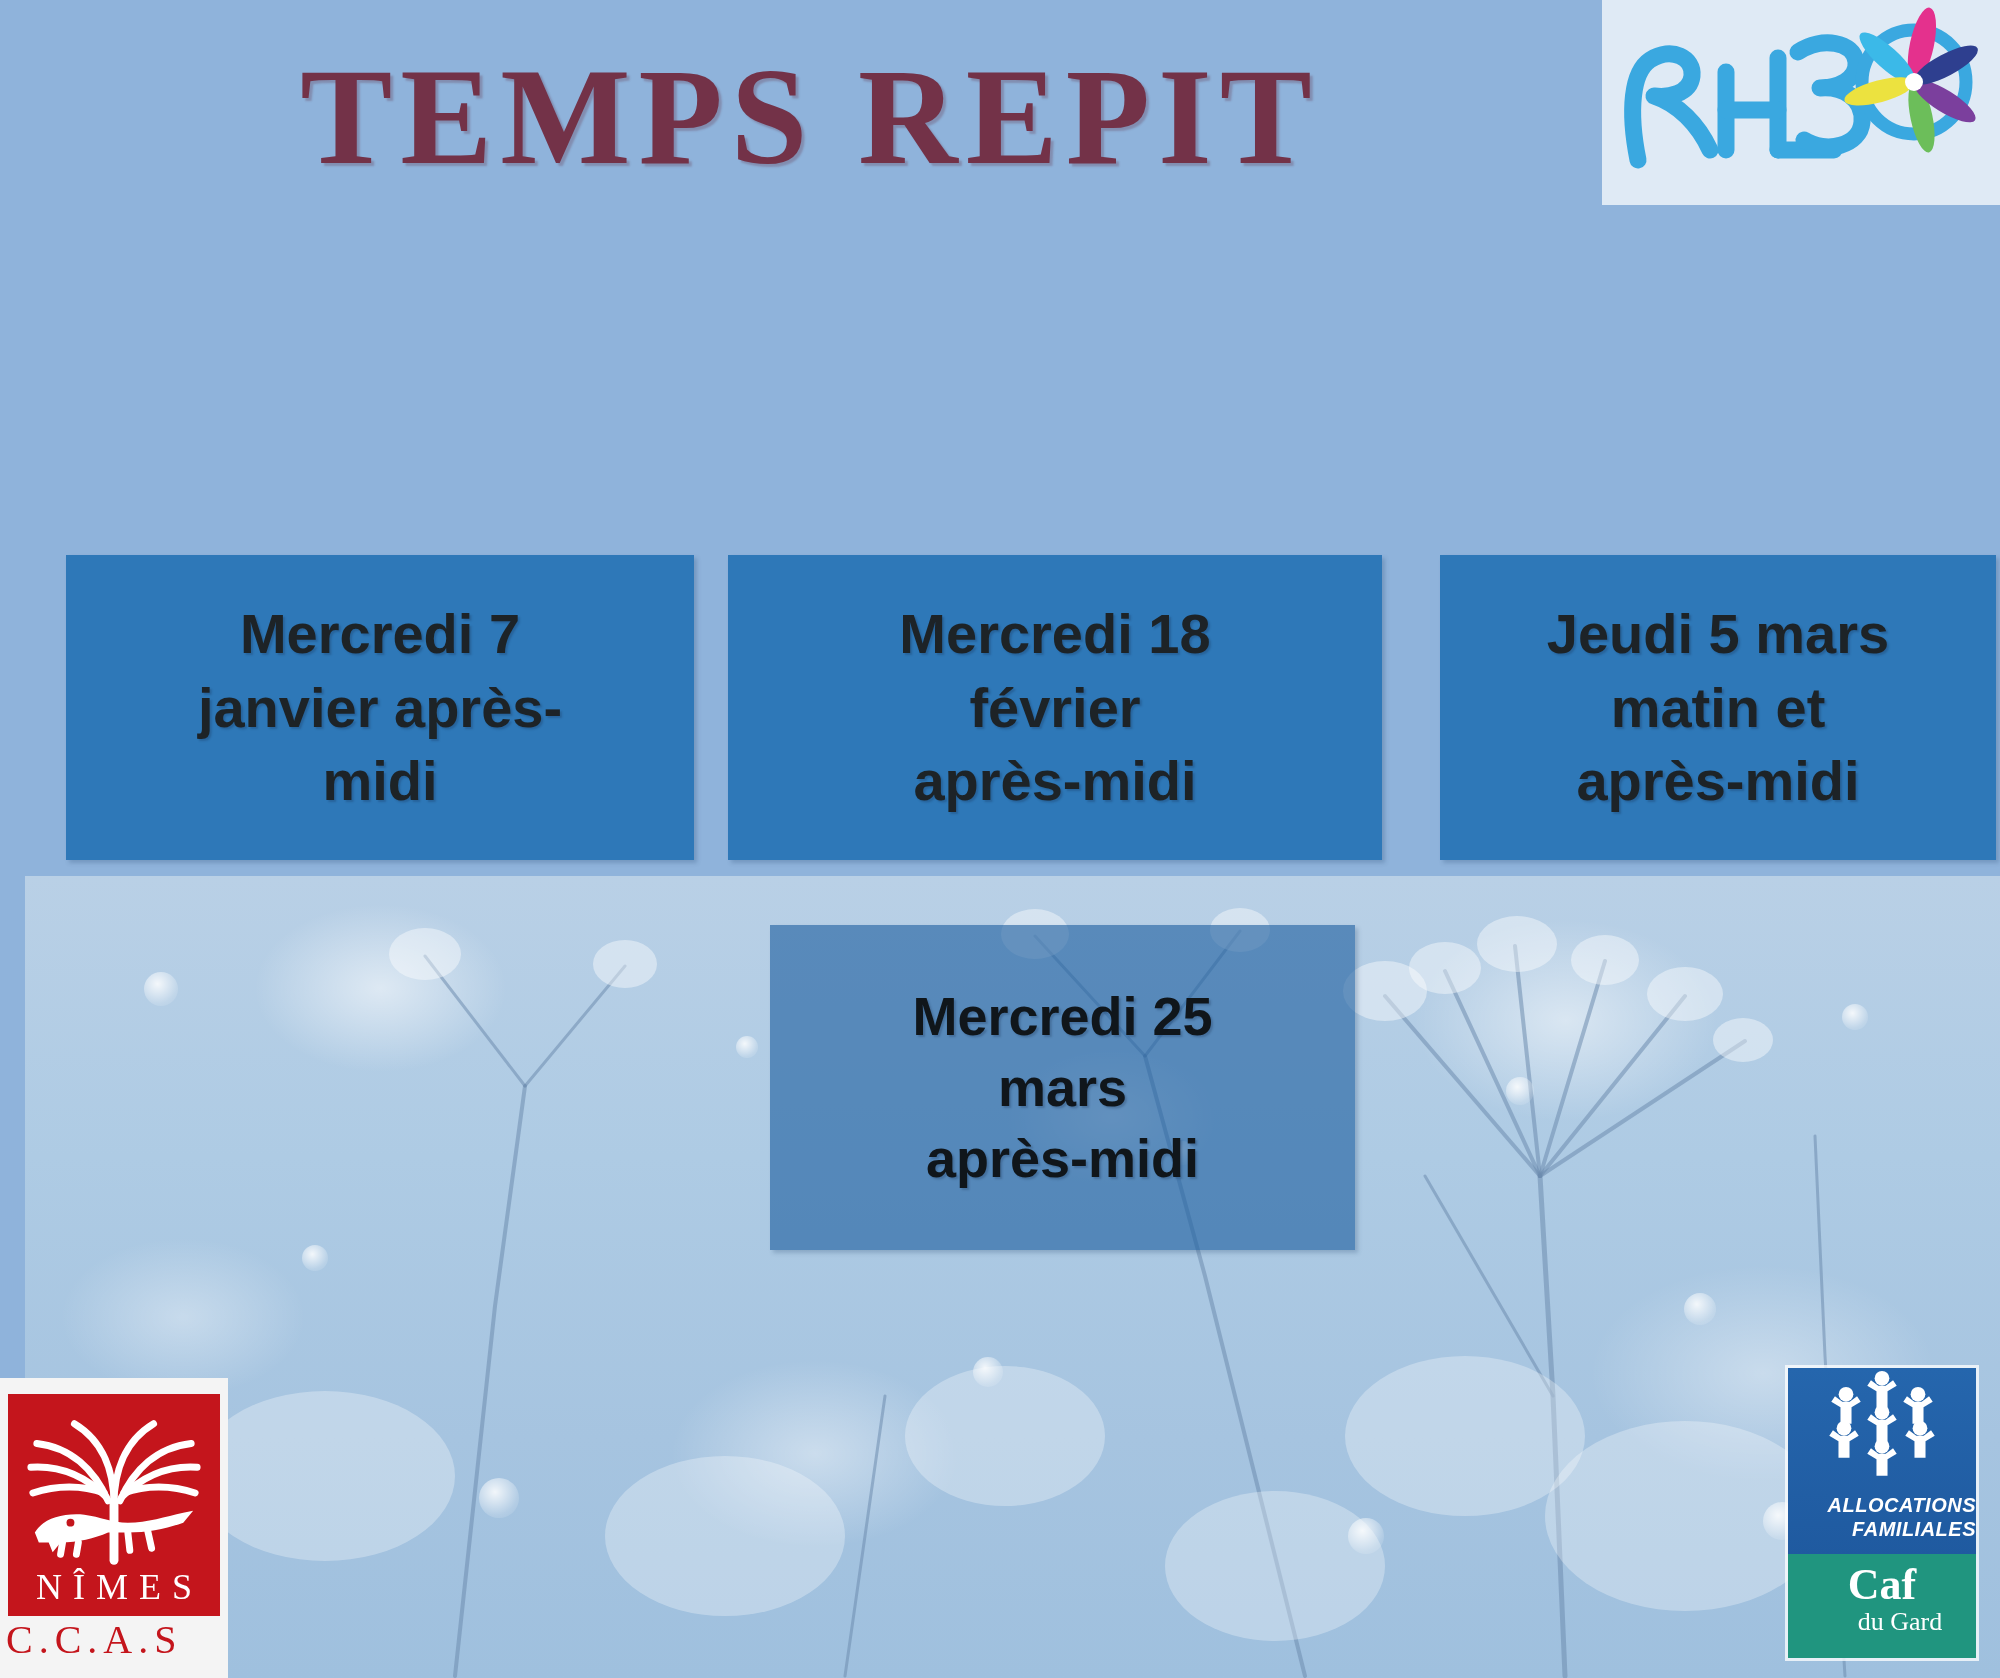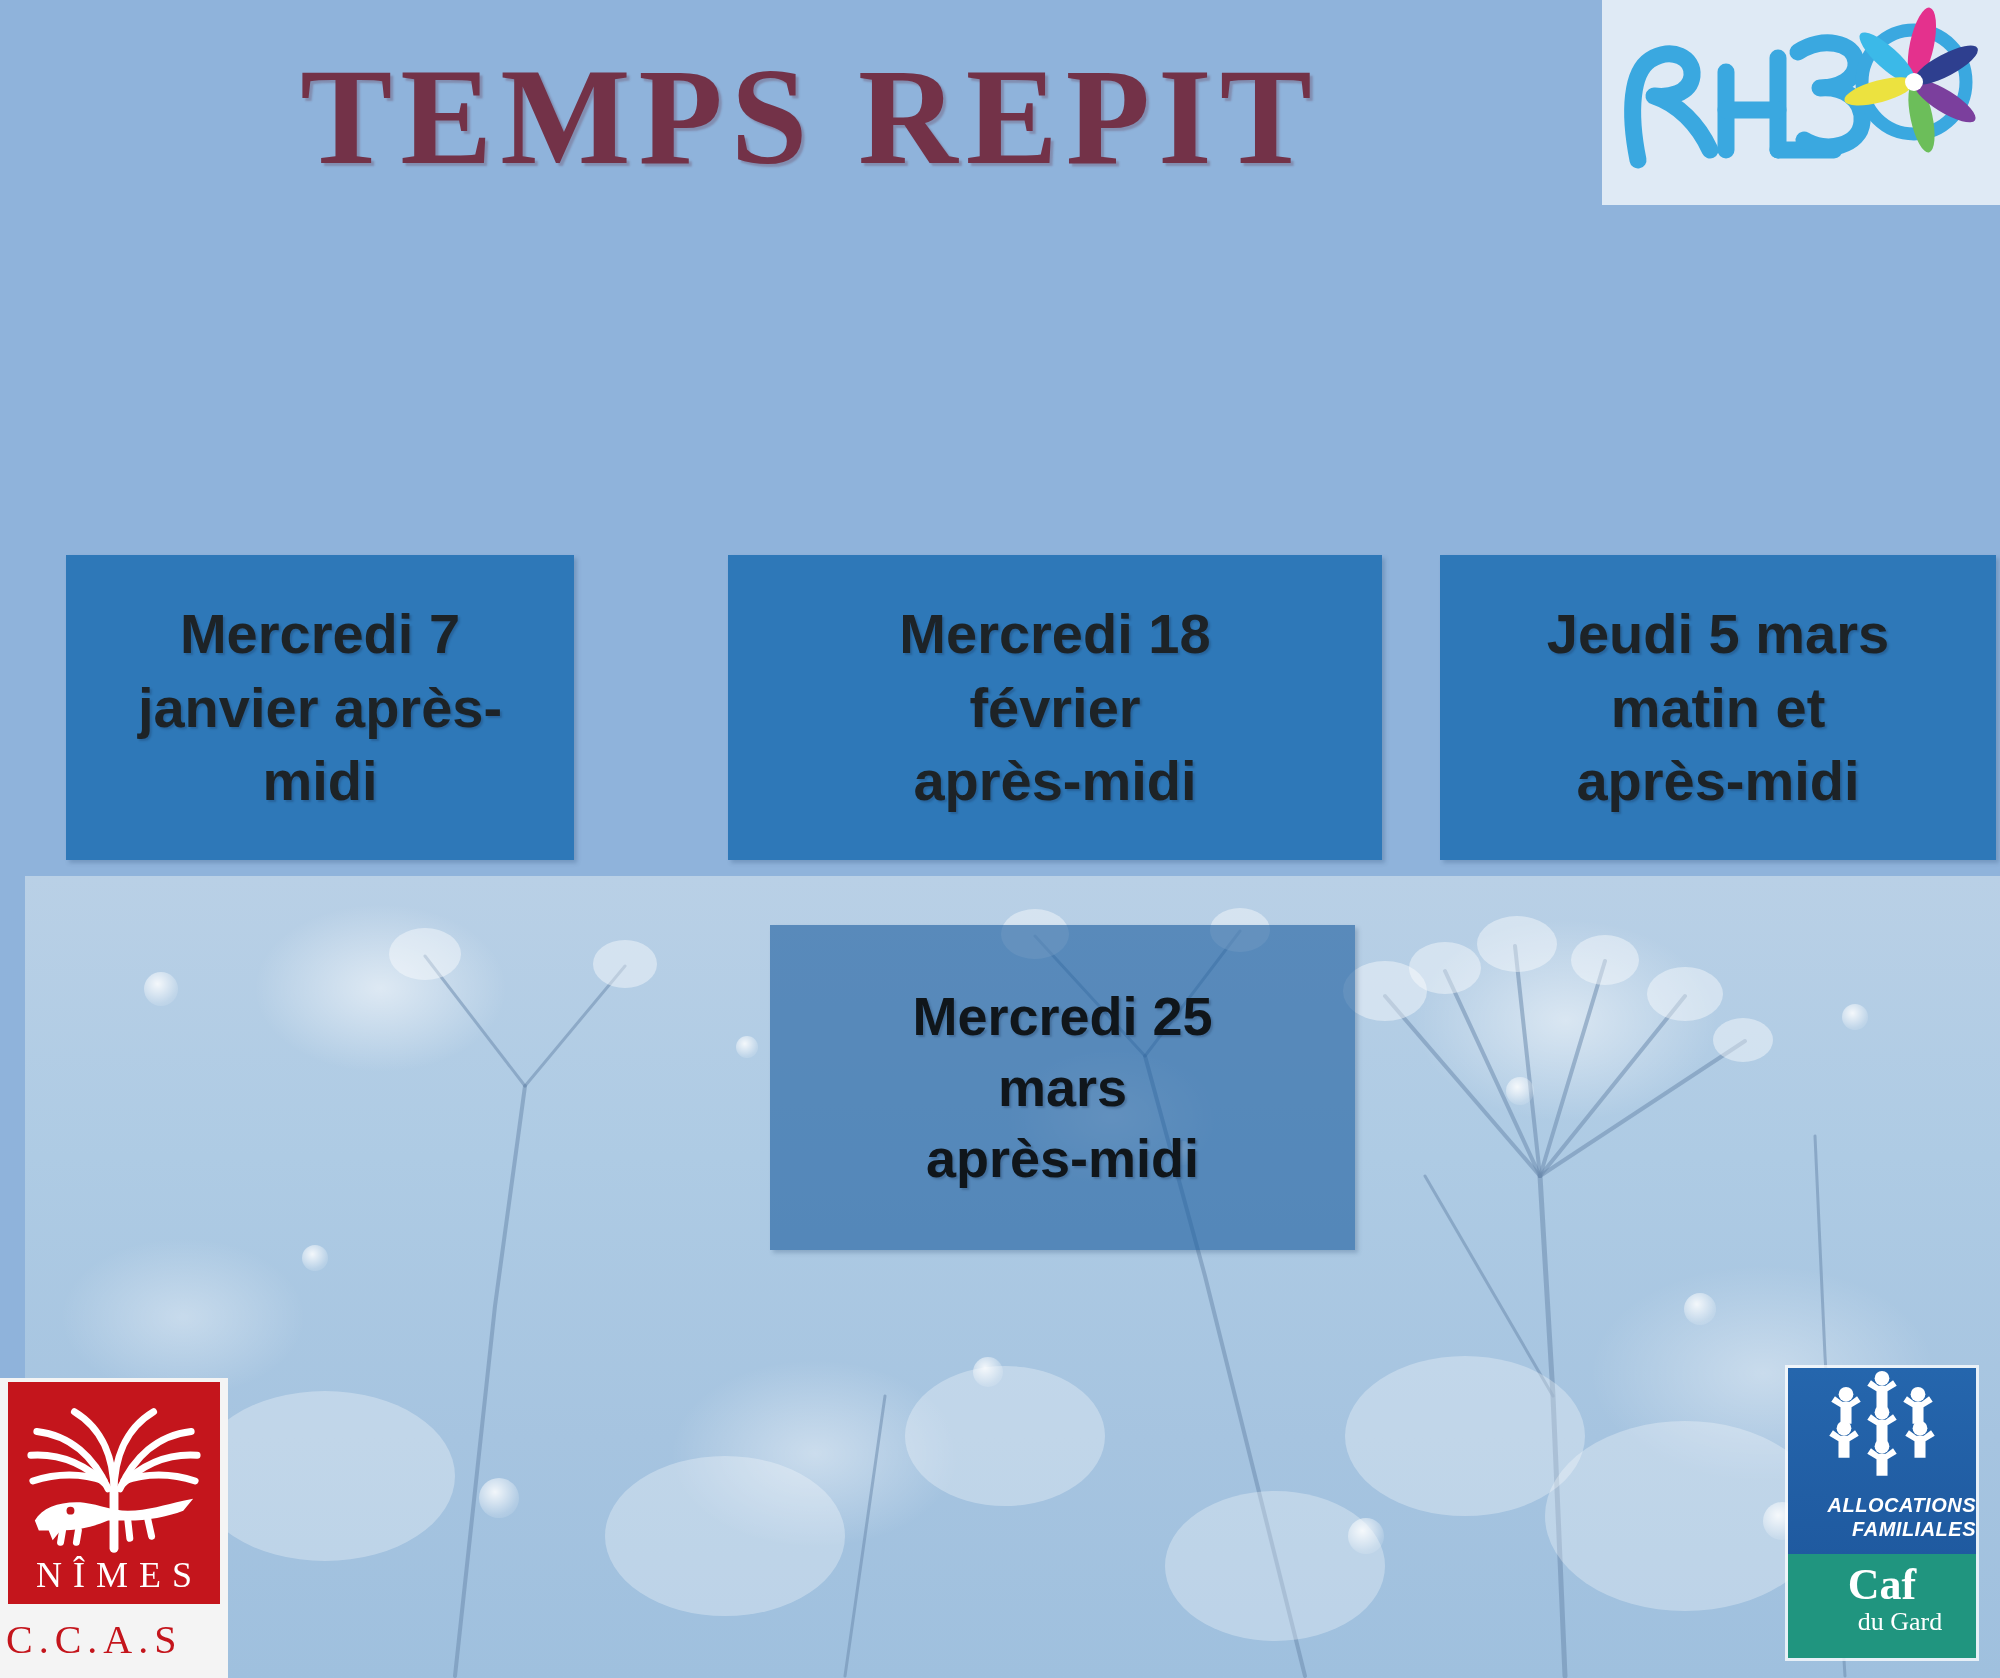--- a/index.html
+++ b/index.html
@@ -101,21 +101,21 @@
   .card .card-text {
     width: 92%;
     text-align: center;
     font-weight: 700;
     font-size: 56px;
     line-height: 1.32;
     color: #1d2327;
     text-shadow: 2px 2px 2px rgba(20,40,70,.25);
     white-space: pre-line;
   }
-  #card-1 { left: 66px;   top: 555px;  width: 508px; height: 305px; }
+  #card-1 { left: 66px;   top: 555px;  width: 628px; height: 305px; }
   #card-2 { left: 728px;  top: 555px;  width: 654px; height: 305px; }
   #card-3 { left: 1440px; top: 555px;  width: 556px; height: 305px; }
   #card-4 {
     left: 770px; top: 925px; width: 585px; height: 325px;
     background: rgba(30,95,160,.62);
   }
   #card-4 .card-text { font-size: 54px; color: #10161b; }
 
   
   .info {
@@ -135,21 +135,21 @@
   .logo-nimes {
     position: absolute;
     left: 0;
     top: 1378px;
     width: 228px;
     height: 300px;
     background: #f4f4f4;
   }
   .logo-nimes .red {
     position: absolute;
-    left: 8px; top: 4px;
+    left: 8px; top: 16px;
     width: 212px; height: 222px;
     background: #c4151c;
   }
   .logo-nimes .red svg { display:block; width: 100%; height: 78%; }
   .logo-nimes .nimes-word {
     position: absolute;
     left: 0; bottom: 8px;
     width: 100%;
     text-align: center;
     color: #ffffff;

